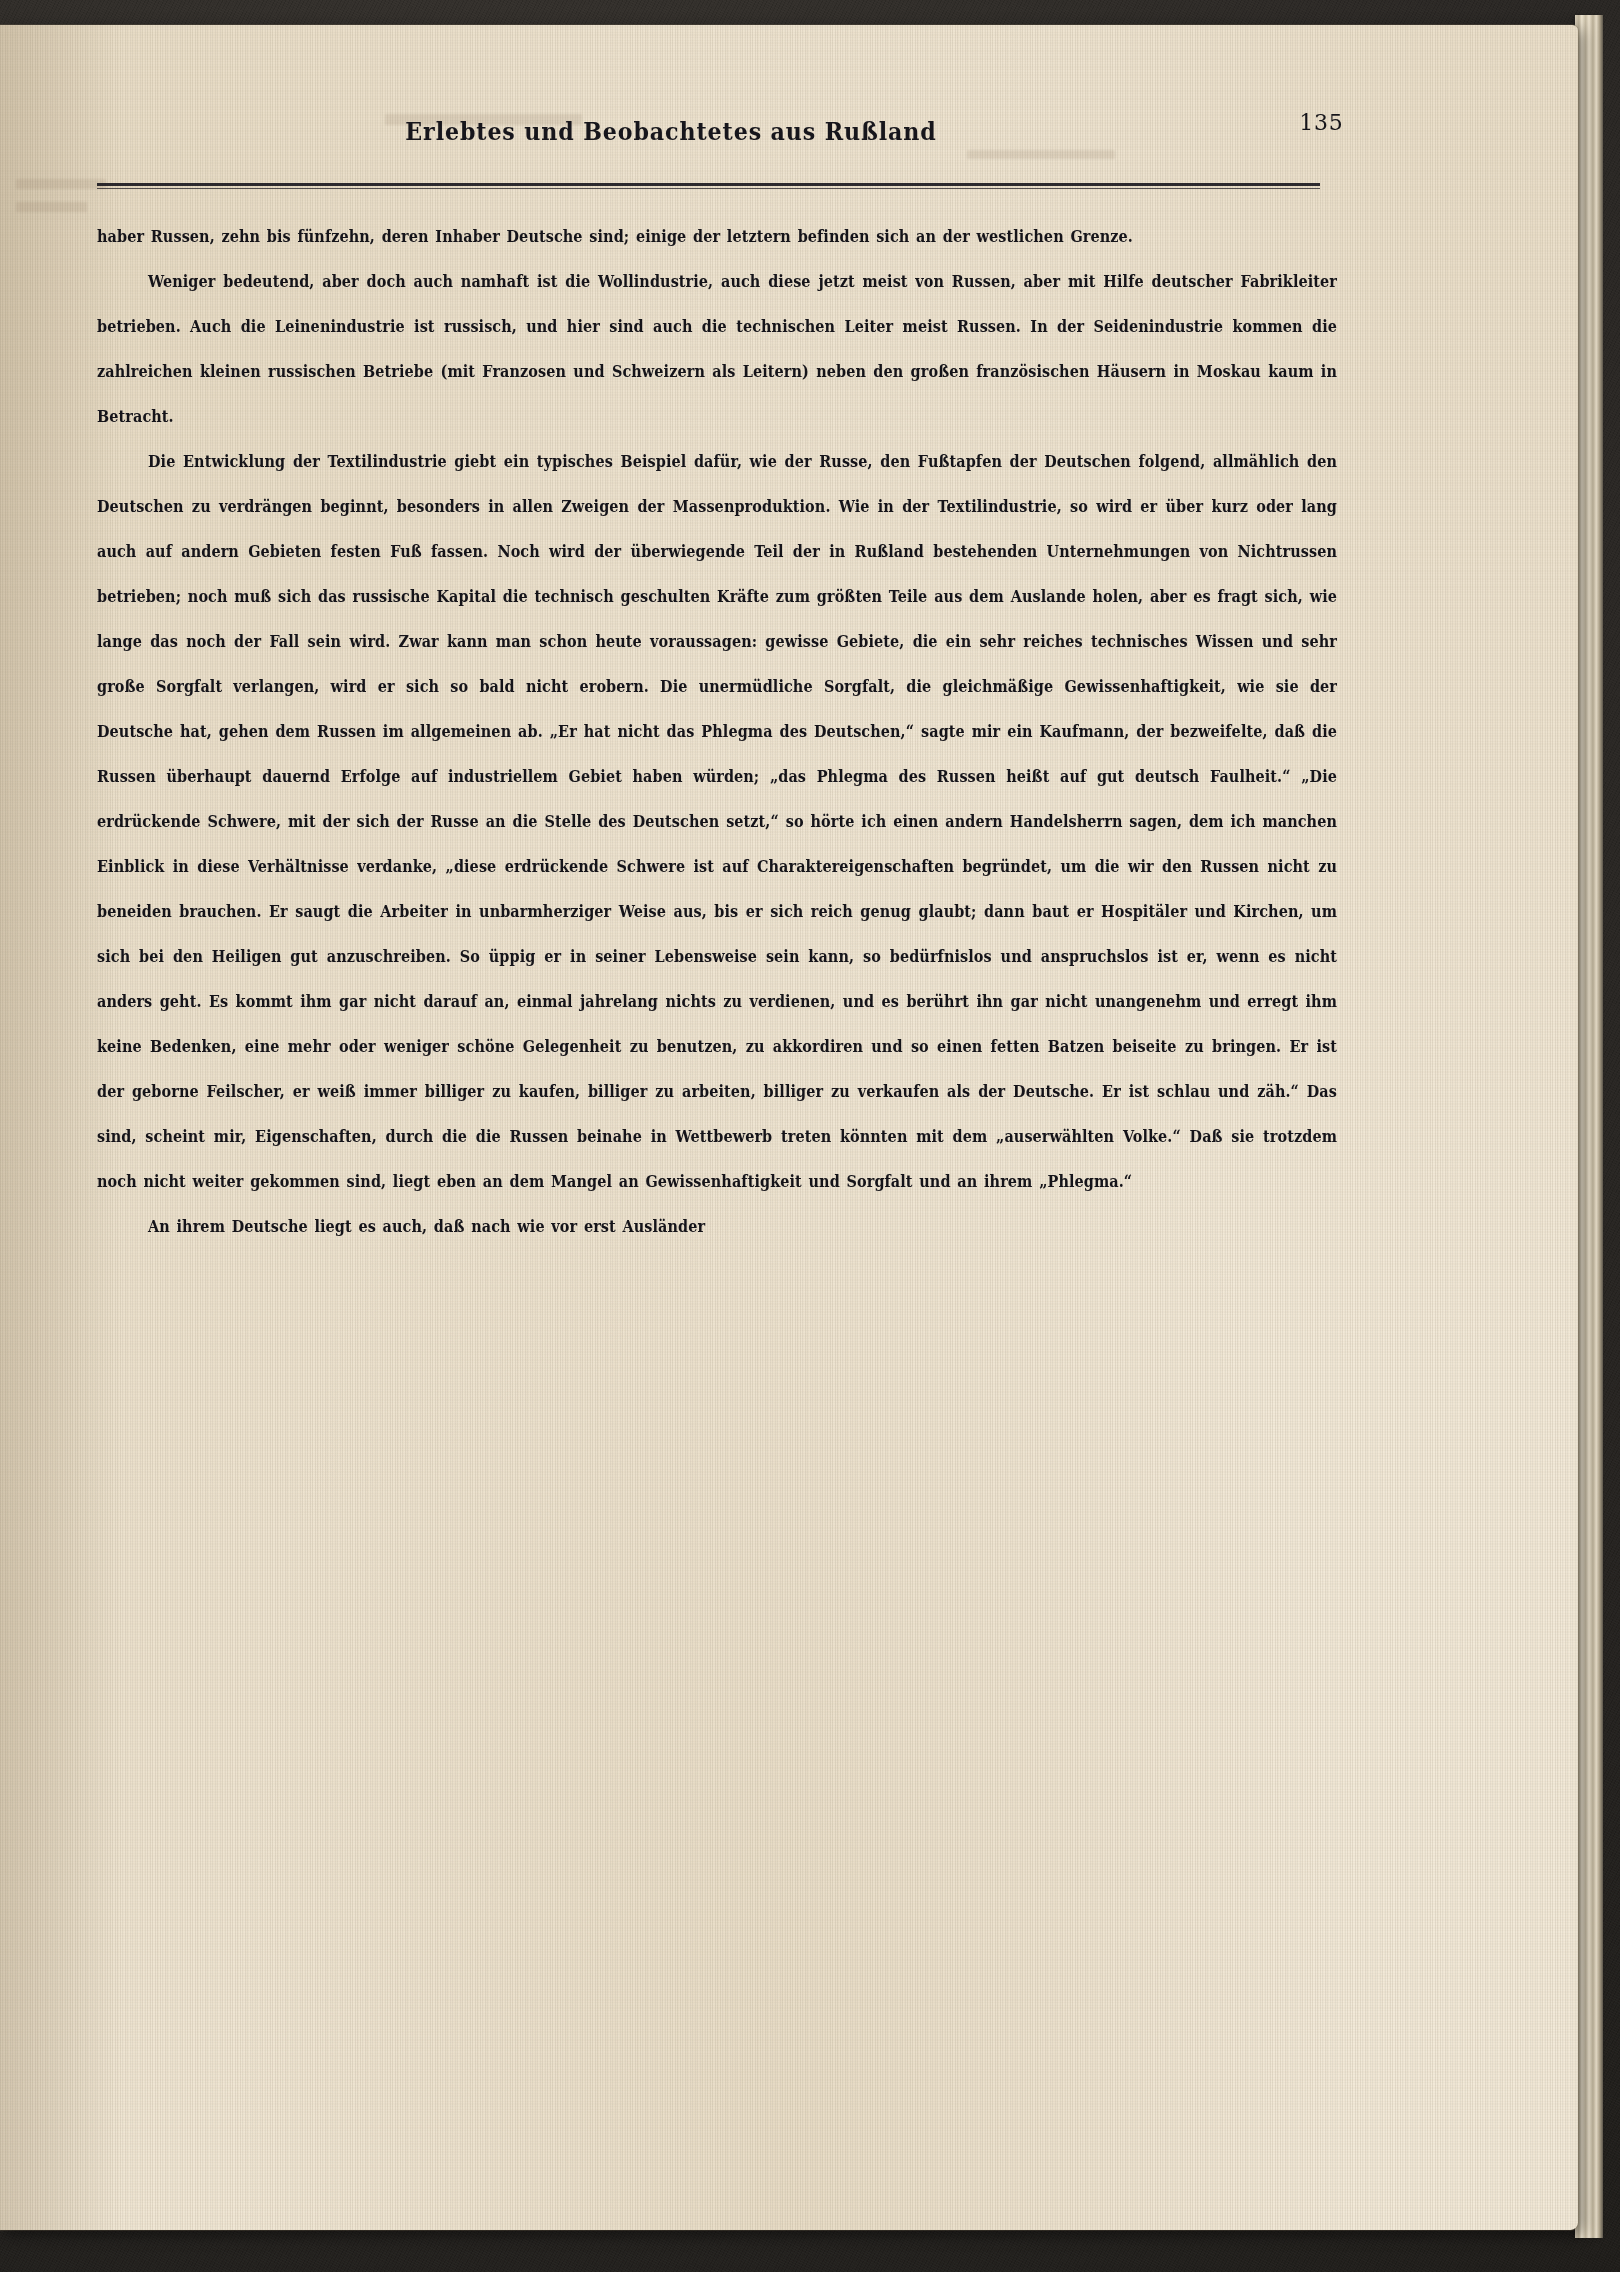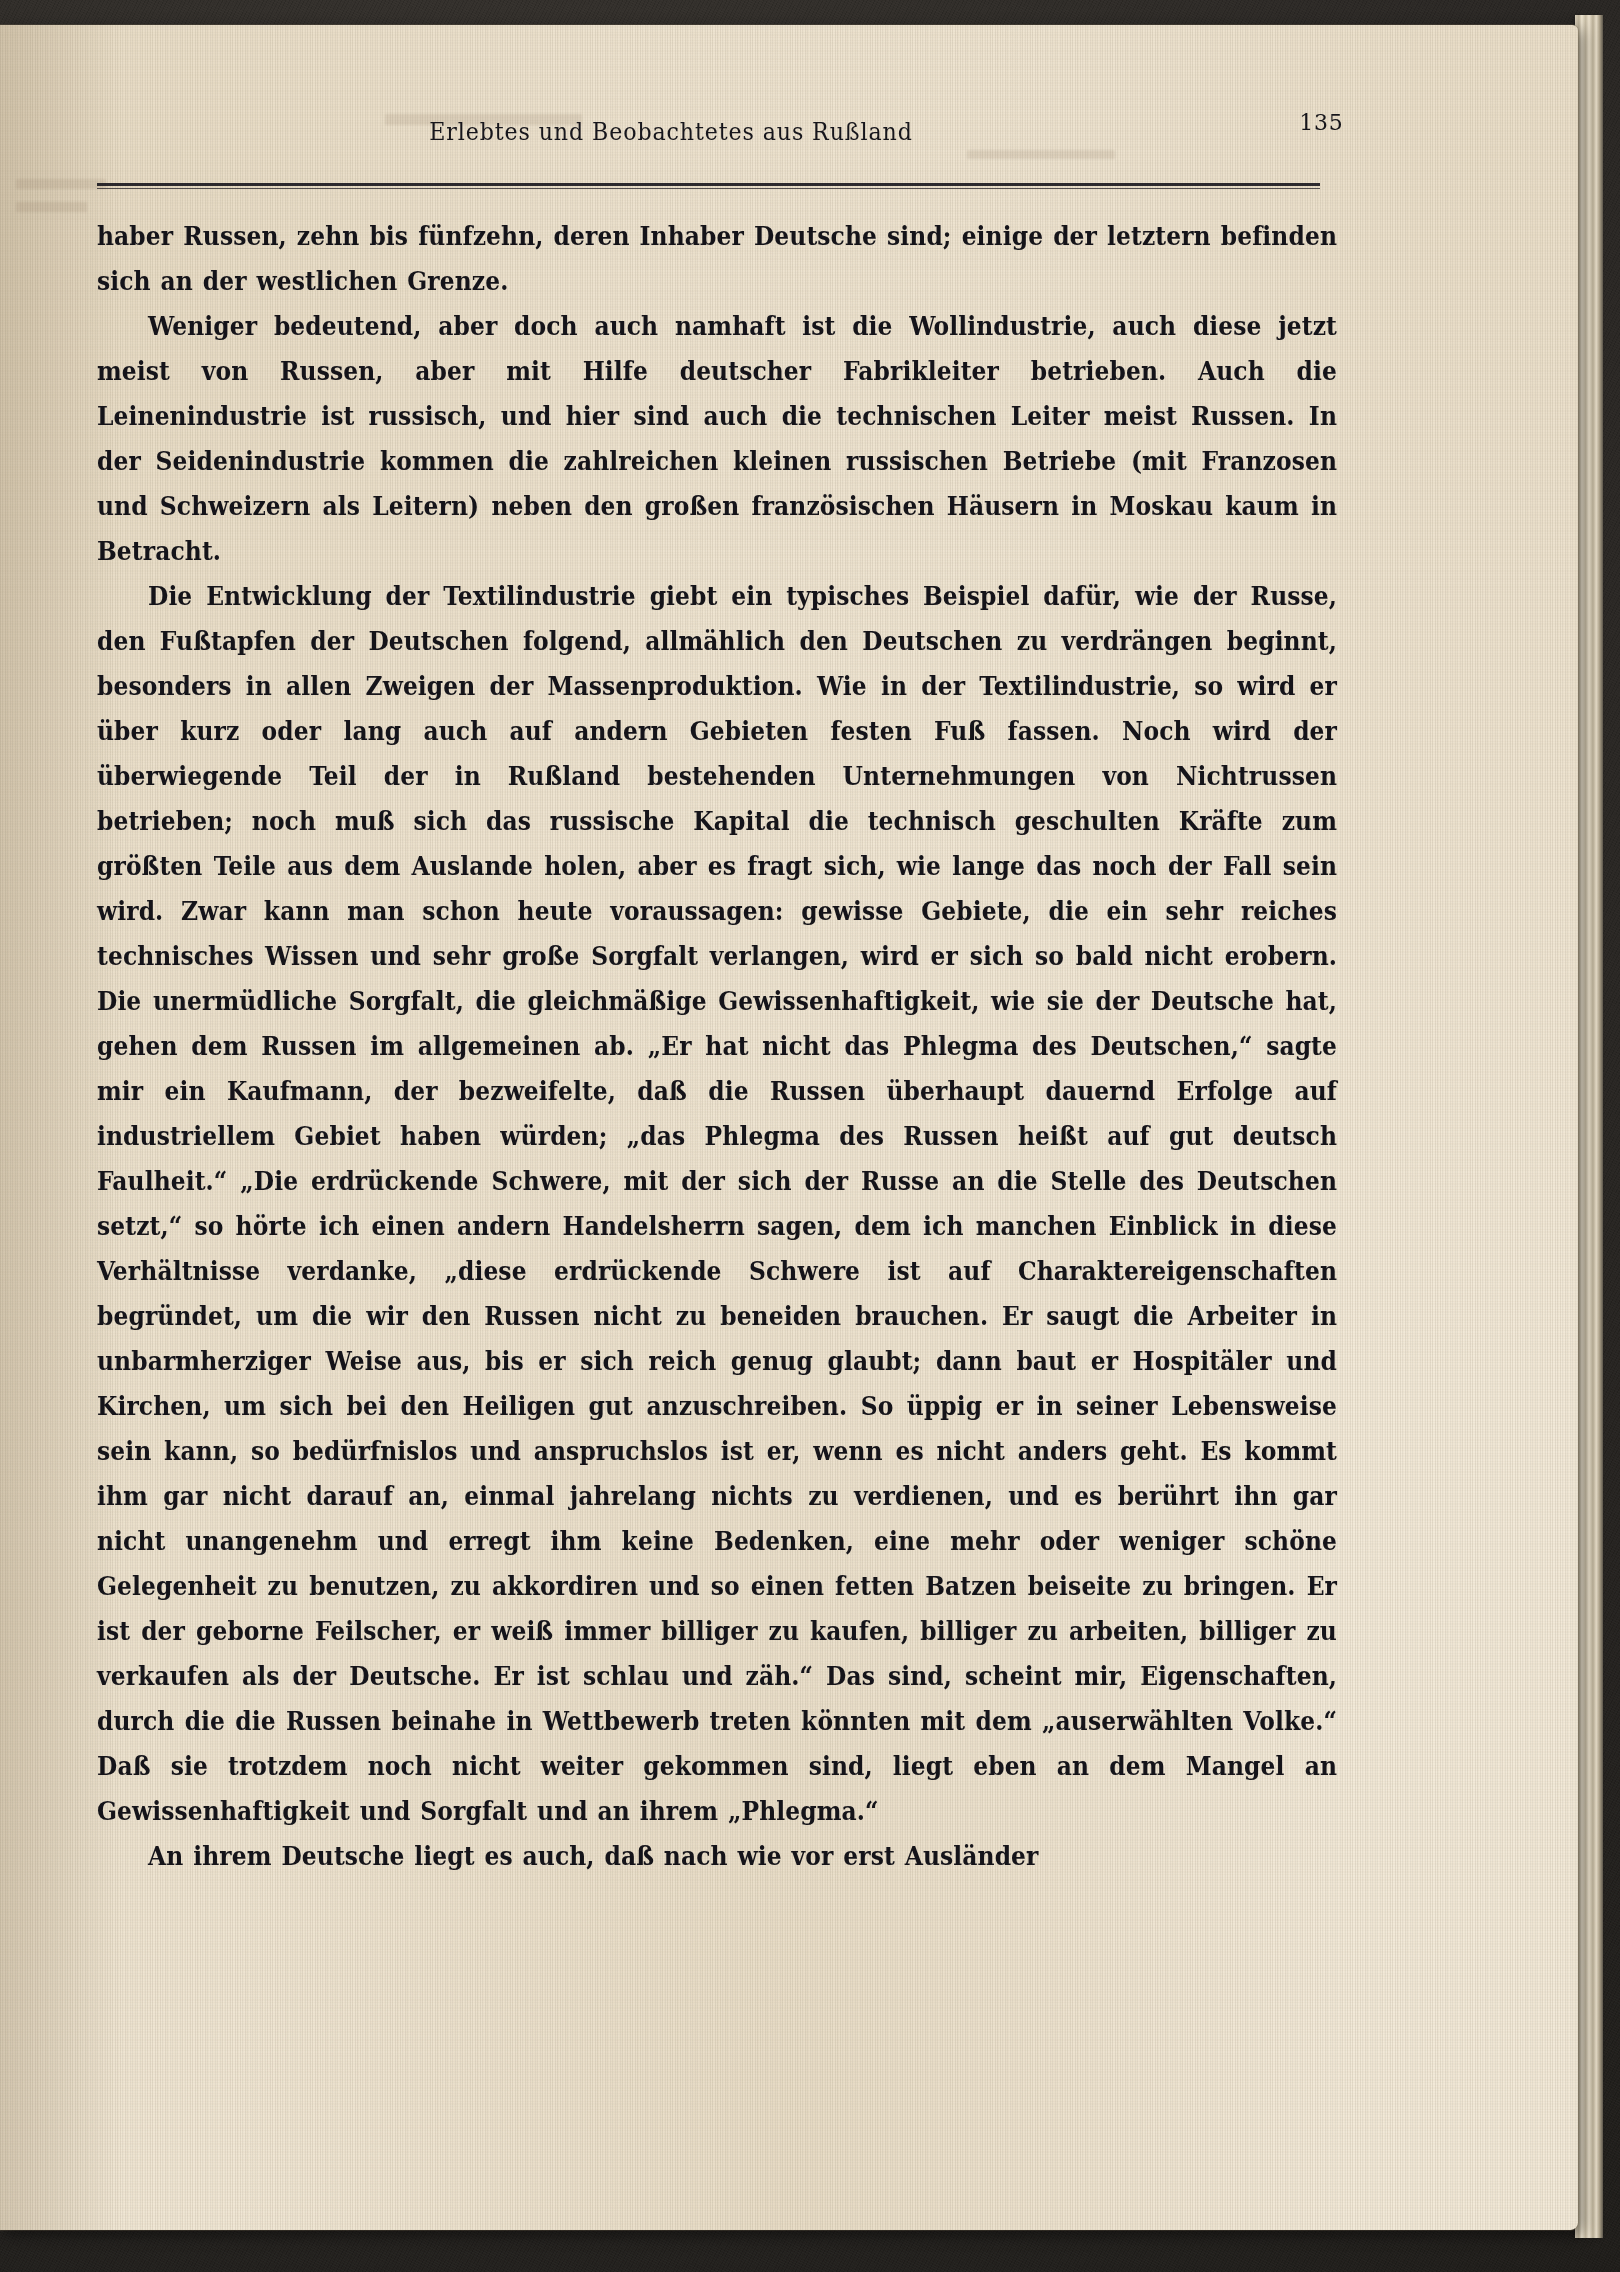--- a/index.html
+++ b/index.html
@@ -150,38 +150,38 @@
   }
 
   
   #body-copy {
     margin-top: 24.6px;
   }
   .para {
     margin: 0;
     text-align: justify;
     text-align-last: left;
-    font-size: 26px;
+    font-size: 16px;
     line-height: 45px;
     color: #15141a;
     letter-spacing: 0.1px;
     word-spacing: 1.6px;
     text-indent: 51px;
     -webkit-font-smoothing: antialiased;
   }
   .para.no-indent { text-indent: 0; }
 
   
   .fraktur {
     font-family: "DejaVu Serif", "Liberation Serif", serif;
     font-weight: 700;
     font-stretch: condensed;
     transform-origin: left center;
   }
-  #head-title.fraktur { font-weight: 400; }
+  #head-title.fraktur { font-weight: 700; }
 
   
   #ink-texture {
     position: absolute;
     inset: 0;
     pointer-events: none;
     mix-blend-mode: multiply;
     opacity: .1;
     background-image:
       repeating-linear-gradient(90deg, rgba(0,0,0,.5) 0 0.8px, transparent 0.8px 2.5px);

